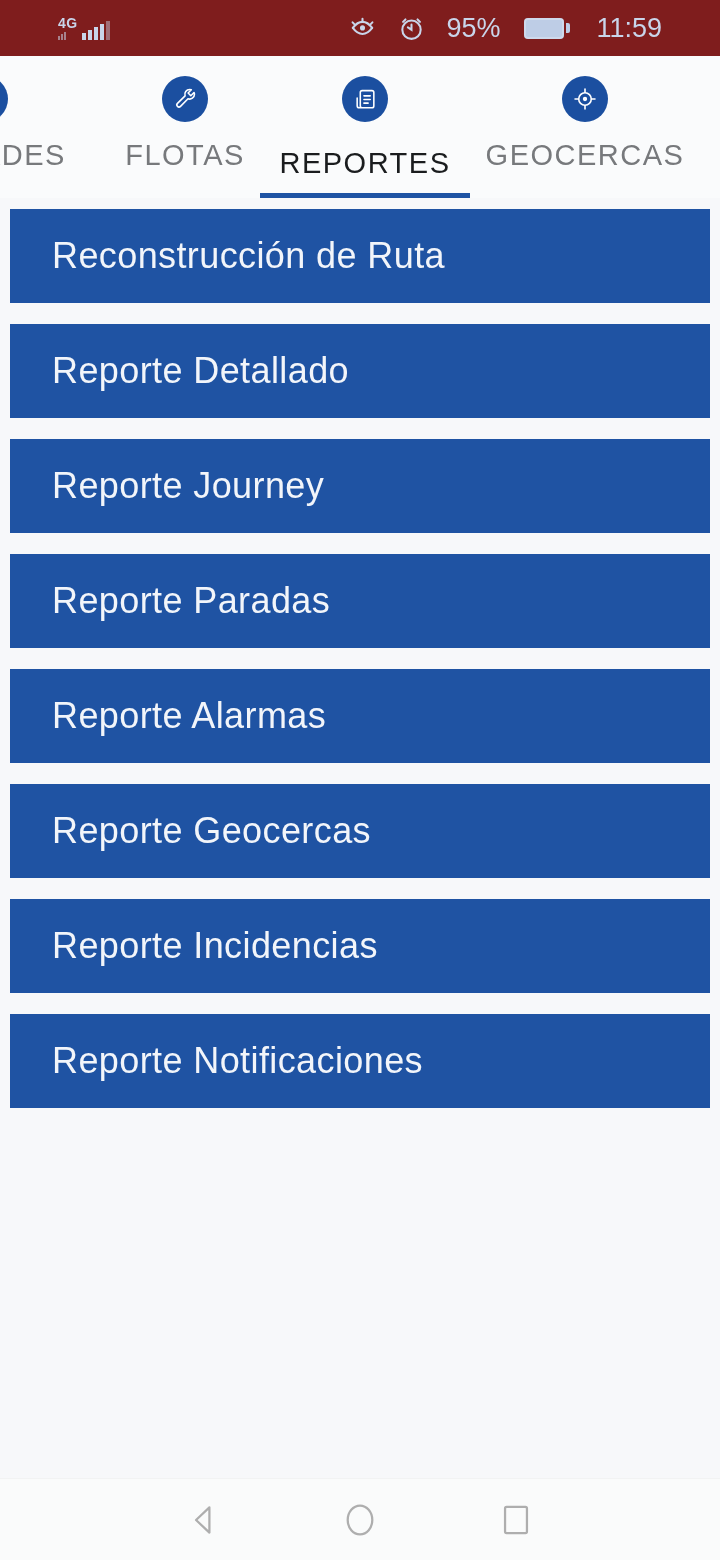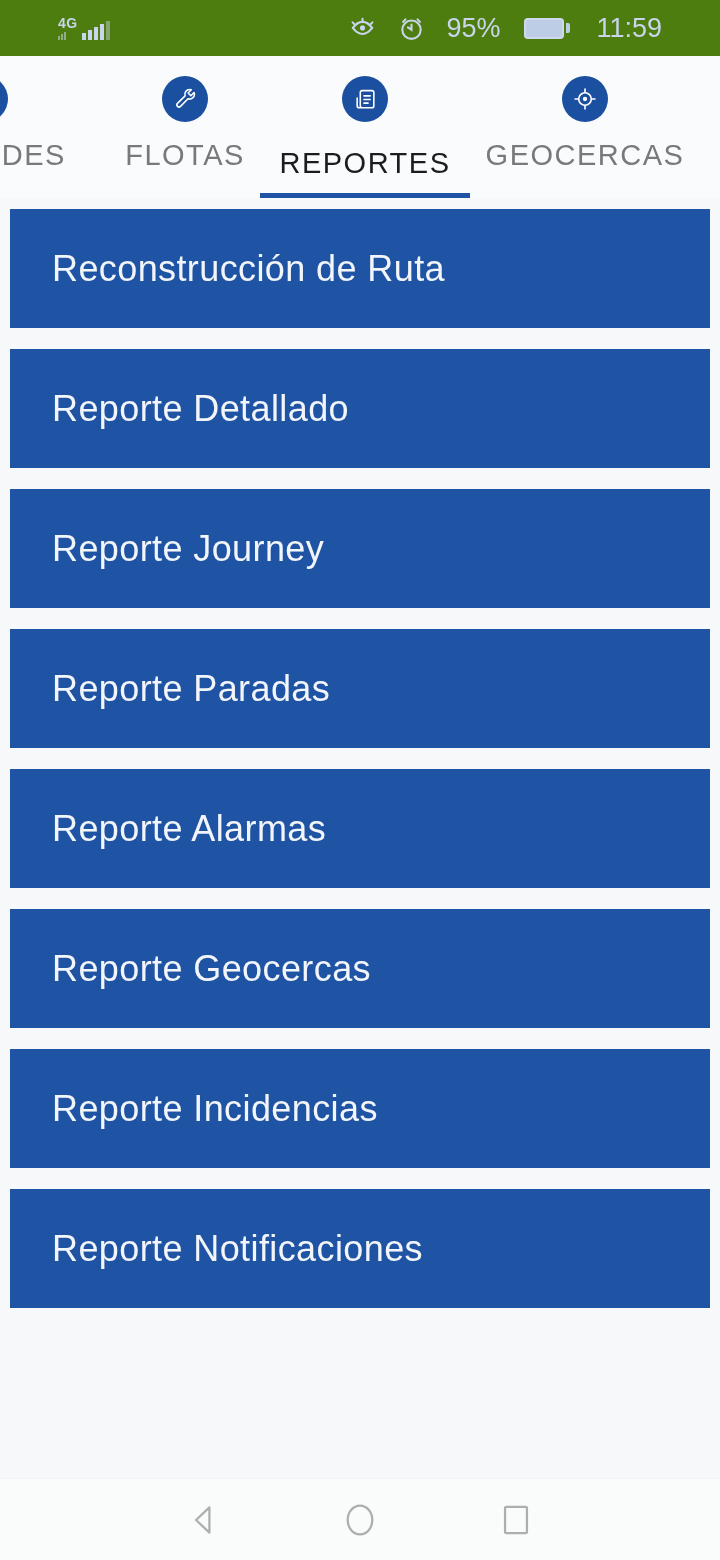--- a/index.html
+++ b/index.html
@@ -7,21 +7,21 @@
   body {
     font-family:"Liberation Sans", sans-serif;
     background:#F7F8FA;
     display:flex; flex-direction:column;
     position:relative;
   }
 
   
   .status-bar {
     height:56px; flex:0 0 56px;
-    background:#4d7c0f;
+    background:#7f1d1d;
     color:#C9D5EA;
     display:flex; align-items:center; justify-content:space-between;
     padding:0 58px 0 58px;
     font-size:27px; font-weight:300;
   }
   .sb-left { display:flex; align-items:flex-end; gap:4px; }
   .sb-net { display:flex; flex-direction:column; align-items:flex-start; line-height:1; }
   .sb-net .net-label { font-size:14px; font-weight:bold; letter-spacing:.5px; }
   .sb-net .net-sub { display:flex; gap:1px; margin-top:2px; opacity:.55; align-items:flex-end;}
   .sb-net .net-sub i { display:block; width:2px; background:#C9D5EA; }
@@ -69,21 +69,21 @@
   .tab.selected .tab-label { color:#1A1C1E;margin-top:25px; }
   .tab.selected::after {
     content:""; position:absolute; left:0; right:0; bottom:0;
     height:5px; background:#1F54A4;
   }
 
   
   .content { flex:1 1 auto; padding-top:11px; }
   .menu-btn {
     display:flex; align-items:center;
-    width:700px; height:119px;
+    width:700px; height:94px;
     margin:0 10px 21px 10px;
     background:#1F53A3;
     color:#F2F5FA;
     font-size:36px; font-weight:300; letter-spacing:.4px;
     padding-left:42px;
     border:none; cursor:pointer;
   }
 
   
   .nav-bar {

